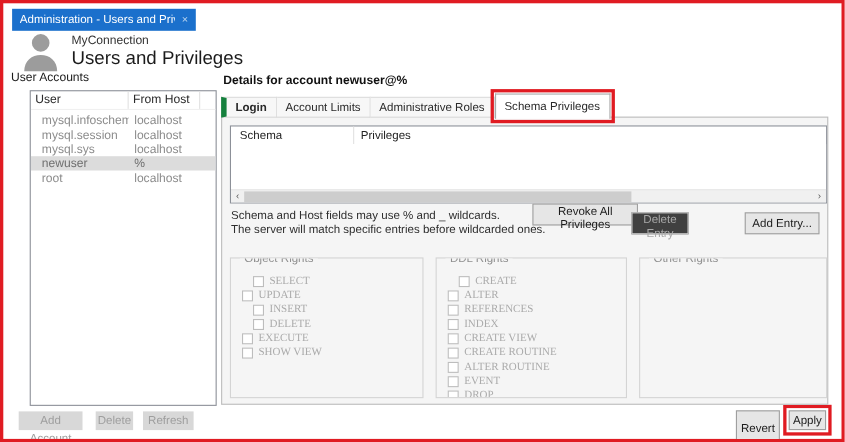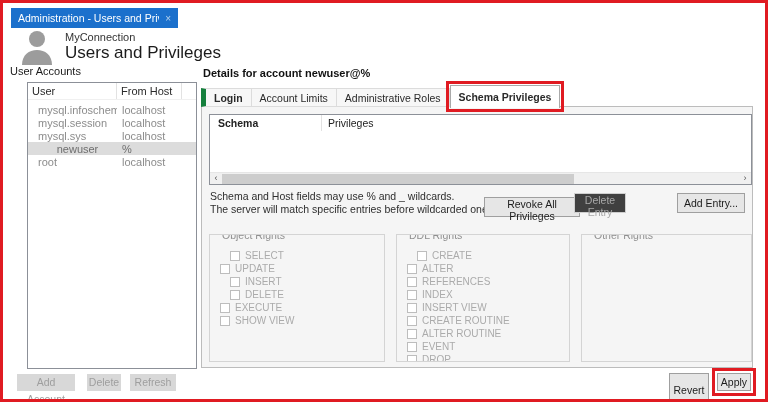--- a/index.html
+++ b/index.html
@@ -22,66 +22,66 @@
   .page-title{position:absolute;left:62px;top:40px;font-size:17px;color:#1b1b1b;font-weight:500;}
 
   
   .ua-label{position:absolute;left:7px;top:62px;color:#1b1b1b;}
   .listbox{position:absolute;left:24px;top:79px;width:170px;height:287px;background:#fff;
     border:1px solid #8c9098;overflow:hidden;}
   .list-head{display:flex;height:17px;align-items:center;border-bottom:1px solid #f0f0f0;color:#2a2a2a;}
   .list-head .c1{width:89px;padding-left:4px;border-right:1px solid #e2e2e2;height:100%;display:flex;align-items:center;}
   .list-head .c2{width:65px;padding-left:4px;border-right:1px solid #e2e2e2;height:100%;display:flex;align-items:center;}
   .user-row{display:flex;height:13px;align-items:center;color:#8c8c8c;cursor:default;}
-  .user-row.selected{background:var(--selrow);color:#6e6e6e;text-align:center;}
+  .user-row.selected{background:var(--selrow);color:#6e6e6e;}
   .user-row .cu{width:89px;padding-left:10px;white-space:nowrap;overflow:hidden;}
   .user-row .ch{padding-left:5px;white-space:nowrap;}
   .list-rows{padding-top:3px;}
 
   .flat-btn{position:absolute;height:17px;background:#d8d8d8;color:#9e9e9e;border:none;
     font-size:10.5px;font-family:inherit;text-align:center;line-height:17px;}
 
   
   .details-title{position:absolute;left:200px;top:64px;font-weight:bold;color:#111;}
   .dtabs{position:absolute;left:198px;top:81px;height:23px;display:flex;align-items:flex-end;z-index:3;}
   .dtab{height:19px;display:flex;align-items:center;padding:0 8px;background:#f7f7f7;
     border:1px solid #dcdcdc;border-left:none;color:#2a2a2a;font-size:10.5px;cursor:default;}
   .dtab:first-child{border-left:5px solid #15803d;font-weight:bold;}
   .dtab.active{height:23px;background:#fff;border:1px solid #a9a9a9;border-bottom:none;
     position:relative;z-index:4;margin-bottom:-1px;}
-  .dtab.annotated{outline:3px solid var(--red);outline-offset:1px;font-weight:bold;}
+  .dtab.annotated{outline:3px solid var(--red);outline-offset:1px;}
 
   .tabpage{position:absolute;left:198px;top:103px;width:552px;height:262px;background:#f5f5f5;
     border:1px solid #bcbcbc;z-index:1;}
 
   
   .schema-table{position:absolute;left:7px;top:7px;width:543px;height:71px;background:#fff;
     border:1px solid #8c9098;display:flex;flex-direction:column;}
   .st-head{display:flex;height:16px;align-items:center;color:#222;font-size:10.5px;}
-  .st-head .s1{width:112px;padding-left:8px;border-right:1px solid #e2e2e2;height:100%;display:flex;align-items:center;font-weight:bold;}
+  .st-head .s1{width:112px;padding-left:8px;border-right:1px solid #e2e2e2;height:100%;display:flex;align-items:center;}
   .st-head .s2{flex:1;padding-left:6px;}
   .st-body{flex:1;background:#fff;}
   .hscroll{height:12px;background:#f0f0f0;display:flex;align-items:center;border-top:1px solid #e6e6e6;}
   .hs-arrow{width:12px;height:12px;display:flex;align-items:center;justify-content:center;
     color:#555;font-size:9px;line-height:1;}
   .hs-track{flex:1;height:12px;position:relative;}
   .hs-thumb{position:absolute;left:0;top:1px;height:10px;width:68%;background:#cdcdcd;}
 
   .note{position:absolute;left:8px;top:83px;font-size:10.5px;color:#2e2e2e;line-height:12.5px;}
 
   .win-btn{position:absolute;height:20px;background:#e6e6e6;border:1px solid #9f9f9f;
     color:#1c1c1c;font-size:10.5px;font-family:inherit;text-align:center;}
   .win-btn.disabled{border-color:#cfcfcf;color:#a8a8a8;background:#404040;}
 
   
   .group{position:absolute;top:127px;height:128px;border:1px solid #d4d4d4;overflow:hidden;}
   .group-title{position:absolute;top:-6px;left:8px;background:#f5f5f5;padding:0 4px;
     font-size:10.5px;color:#8f8f8f;line-height:12px;}
   .group-items{padding:14px 0 0 10px;}
-  .cb-row{display:flex;align-items:center;height:13px;gap:5px;cursor:default;}
+  .cb-row{display:flex;align-items:center;height:13px;gap:5px;cursor:default;font-family:Liberation Serif, serif;}
   .cb-row.indent{padding-left:10px;}
   .cb{width:10px;height:10px;background:#fff;border:1px solid #bdbdbd;flex:none;}
   .cb-label{font-size:10px;color:#ababab;white-space:nowrap;}
 
   
   .btn-revert{left:666px;top:370px;width:40px;height:34px;}
   .btn-apply{left:714px;top:370px;width:34px;height:18px;outline:3px solid var(--red);outline-offset:2px;}
 </style>
 </head>
 <body>
@@ -160,21 +160,21 @@
         </span>
         <span class="hs-arrow">›</span>
       </div>
     </div>
 
     <div class="note">
       <div>Schema and Host fields may use % and _ wildcards.</div>
       <div>The server will match specific entries before wildcarded ones.</div>
     </div>
 
-    <button class="win-btn" style="left:282px;top:90px;width:96px;">Revoke All Privileges</button>
+    <button class="win-btn" style="left:282px;top:78px;width:96px;">Revoke All Privileges</button>
     <button class="win-btn disabled" style="left:372px;top:86px;width:52px;" disabled="">Delete Entry</button>
     <button class="win-btn" style="left:475px;top:86px;width:68px;">Add Entry...</button>
 
     <div class="group" style="left:7px;width:176px;">
       <span class="group-title">Object Rights</span>
       <div class="group-items">
           <div class="cb-row indent">
             <span class="cb"></span>
             <span class="cb-label">SELECT</span>
           </div>
@@ -214,21 +214,21 @@
           <div class="cb-row">
             <span class="cb"></span>
             <span class="cb-label">REFERENCES</span>
           </div>
           <div class="cb-row">
             <span class="cb"></span>
             <span class="cb-label">INDEX</span>
           </div>
           <div class="cb-row">
             <span class="cb"></span>
-            <span class="cb-label">INSERT VIEW</span>
+            <span class="cb-label">CREATE VIEW</span>
           </div>
           <div class="cb-row">
             <span class="cb"></span>
             <span class="cb-label">CREATE ROUTINE</span>
           </div>
           <div class="cb-row">
             <span class="cb"></span>
             <span class="cb-label">ALTER ROUTINE</span>
           </div>
           <div class="cb-row">

